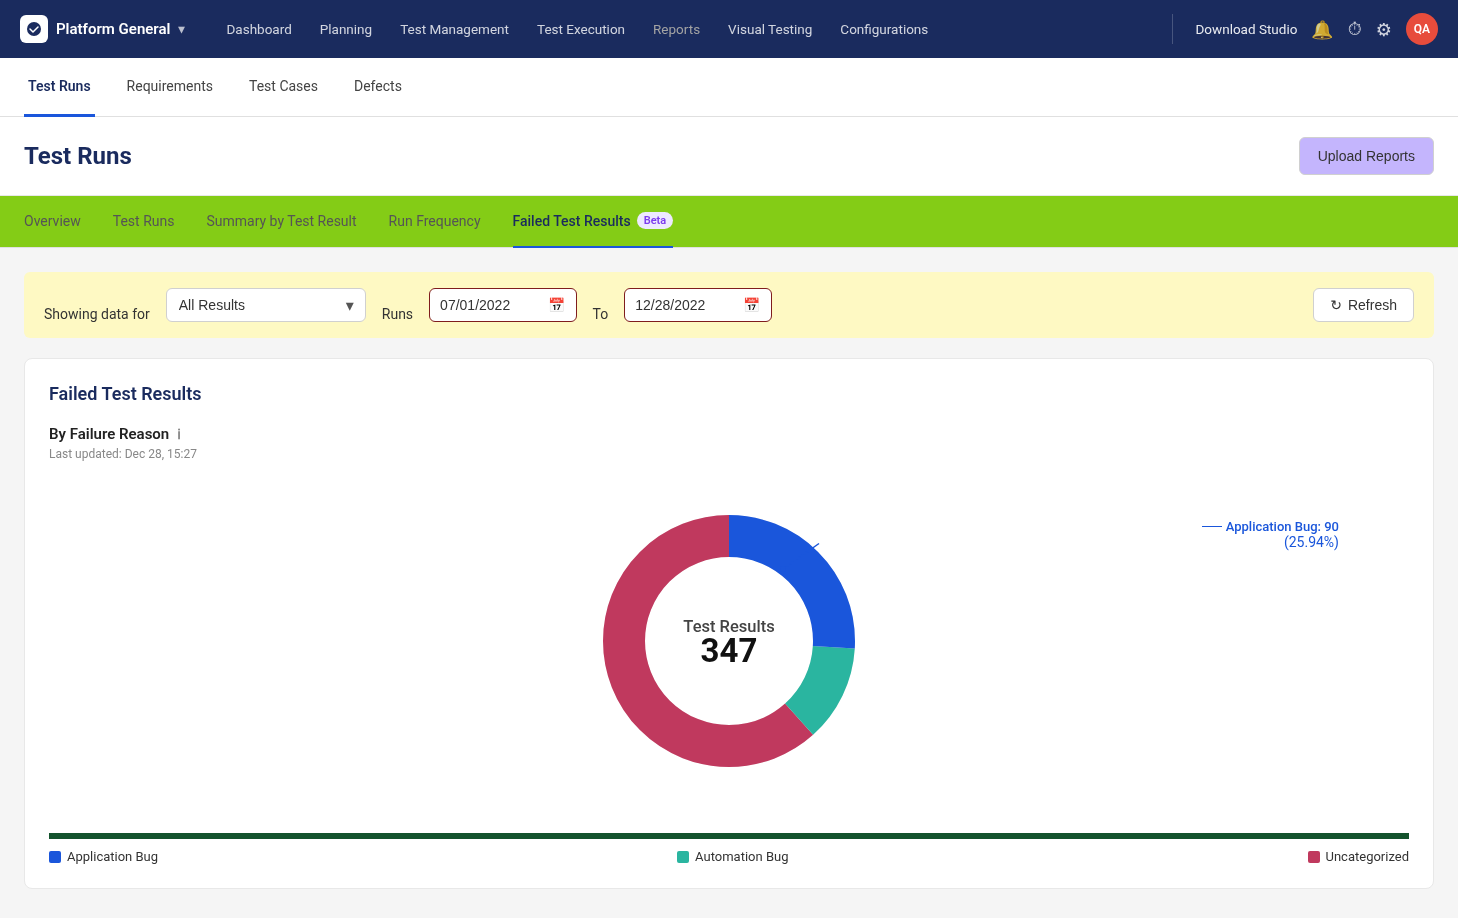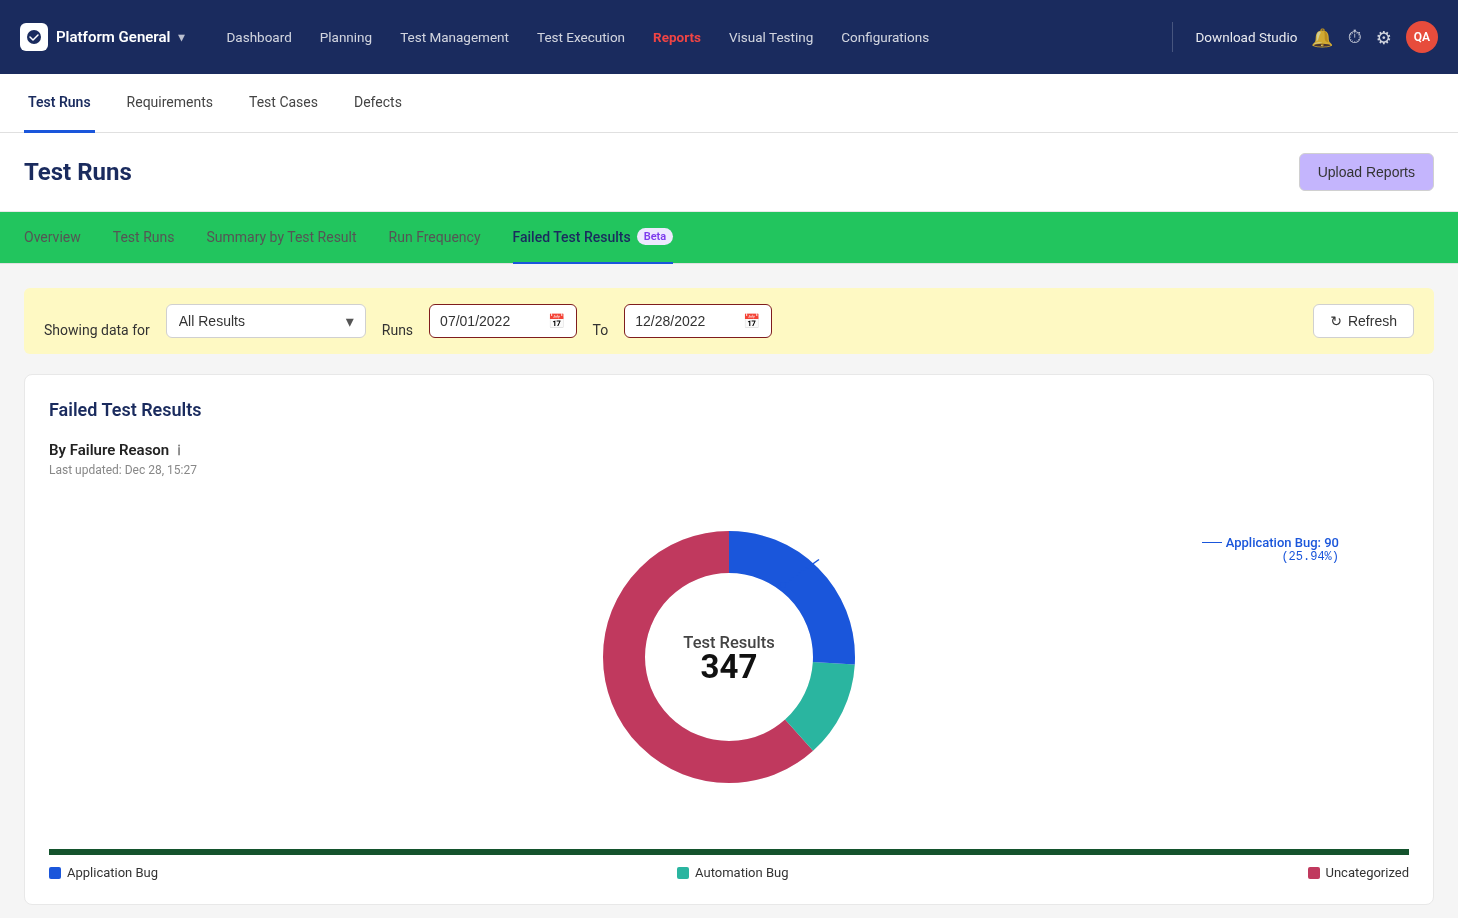--- a/index.html
+++ b/index.html
@@ -1,21 +1,21 @@
 <!DOCTYPE html>
 <html><head>
   <meta charset="utf-8">
   <style>
     * { box-sizing: border-box; margin: 0; padding: 0; }
     body { font-family: -apple-system, BlinkMacSystemFont, 'Segoe UI', Roboto, sans-serif; background: #f5f5f5; }
 
     
     .top-nav {
       background: #1a2b5e;
-      height: 74px;
+      height: 58px;
       display: flex;
       align-items: center;
       padding: 0 20px;
       gap: 0;
     }
     .nav-brand {
       display: flex;
       align-items: center;
       gap: 8px;
       color: white;
@@ -41,21 +41,21 @@
       flex: 1;
     }
     .nav-link {
       color: rgba(255,255,255,0.8);
       text-decoration: none;
       font-size: 13.5px;
       padding: 6px 12px;
       border-radius: 4px;
       cursor: pointer;
     }
-    .nav-link.active { color: #ef4444; font-weight: 700; }
+    .nav-link.active { color: #a3a3a3; font-weight: 400; }
     .nav-right {
       display: flex;
       align-items: center;
       gap: 14px;
     }
     .nav-divider { width: 1px; height: 30px; background: rgba(255,255,255,0.2); margin: 0 8px; }
     .nav-download {
       color: rgba(255,255,255,0.9);
       font-size: 13.5px;
       cursor: pointer;
@@ -126,21 +126,21 @@
       color: #333;
       padding: 10px 18px;
       border-radius: 6px;
       font-size: 14px;
       cursor: pointer;
       font-weight: 500;
     }
 
     
     .content-nav {
-      background: #22c55e;
+      background: #84cc16;
       padding: 0 24px;
       border-bottom: 1px solid #e0e0e0;
       display: flex;
       align-items: center;
       gap: 32px;
       height: 52px;
     }
     .content-tab {
       font-size: 14px;
       color: #555;
@@ -428,21 +428,21 @@
 
         <line x1="136" y1="52" x2="160" y2="35" stroke="#1a56db" stroke-width="1"></line>
         <circle cx="136" cy="52" r="2" fill="#1a56db"></circle>
       </svg>
 
       <div style="position:absolute; top:48px; right:70px; text-align:right;">
         <div style="font-size:13px; color:#1a56db; font-weight:500; display:flex; align-items:center; gap:4px;">
           <span style="display:inline-block; width:20px; height:1px; background:#1a56db; vertical-align:middle;"></span>
           <span>Application Bug: 90</span>
         </div>
-        <div style="font-size:12px; color:#1a56db; padding-left:24px;font-family:Liberation Mono, monospace;">(25.94%)</div>
+        <div style="font-size:14px; color:#1a56db; padding-left:24px;">(25.94%)</div>
       </div>
     </div>
 
     <div class="chart-legend">
       <div class="legend-item">
         <div class="legend-dot" style="background:#1a56db;"></div>
         <span>Application Bug</span>
       </div>
       <div class="legend-item">
         <div class="legend-dot" style="background:#2ab5a0;"></div>

